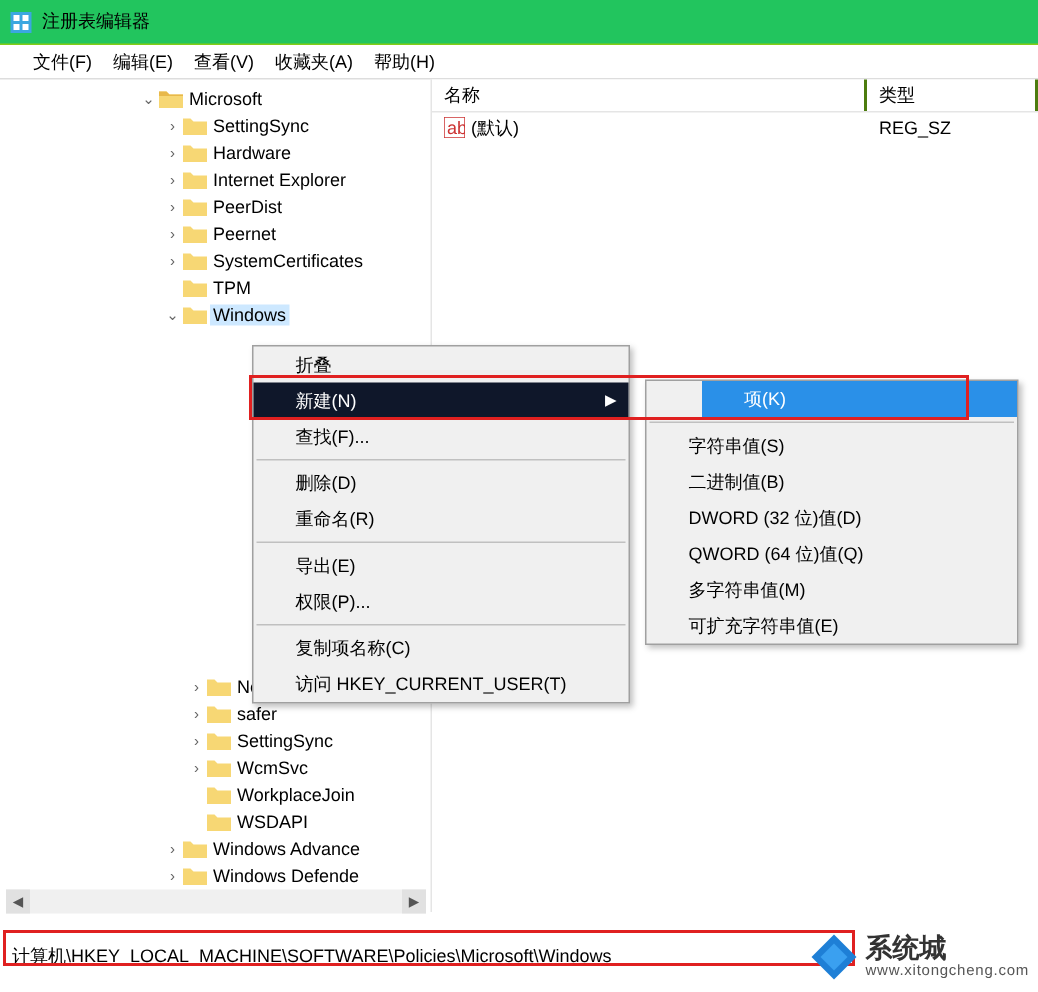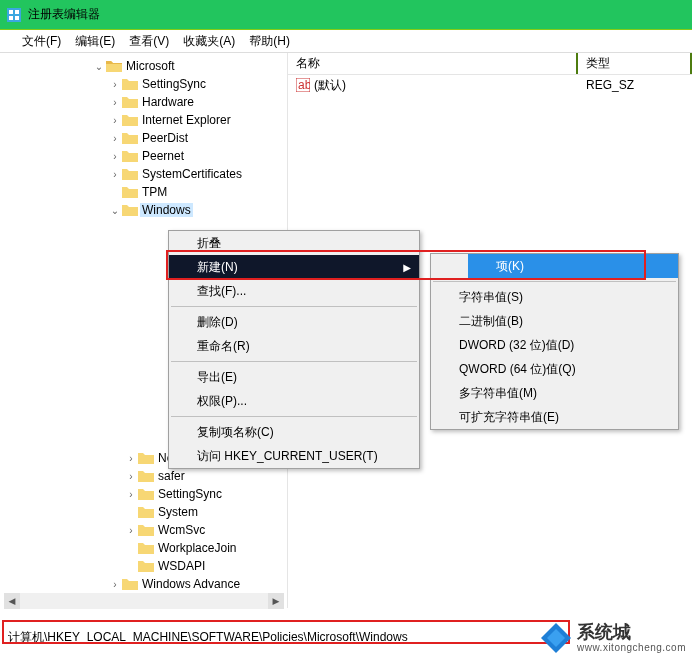--- a/index.html
+++ b/index.html
@@ -199,29 +199,20 @@
       <div class="tree-row indent-2">
           <span class="chev">›</span>
           <span class="folder">
             <svg viewBox="0 0 16 14">
               <path d="M0 2h5l2 2h9v9H0z" fill="#f7d774"></path>
             </svg>
           </span>
           <span class="label">SettingSync</span>
         </div>
       <div class="tree-row indent-2">
-          <span class="chev"></span>
-          <span class="folder">
-            <svg viewBox="0 0 16 14">
-              <path d="M0 2h5l2 2h9v9H0z" fill="#f7d774"></path>
-            </svg>
-          </span>
-          <span class="label">System</span>
-        </div>
-      <div class="tree-row indent-2">
           <span class="chev">›</span>
           <span class="folder">
             <svg viewBox="0 0 16 14">
               <path d="M0 2h5l2 2h9v9H0z" fill="#f7d774"></path>
             </svg>
           </span>
           <span class="label">WcmSvc</span>
         </div>
       <div class="tree-row indent-2">
           <span class="chev"></span>

